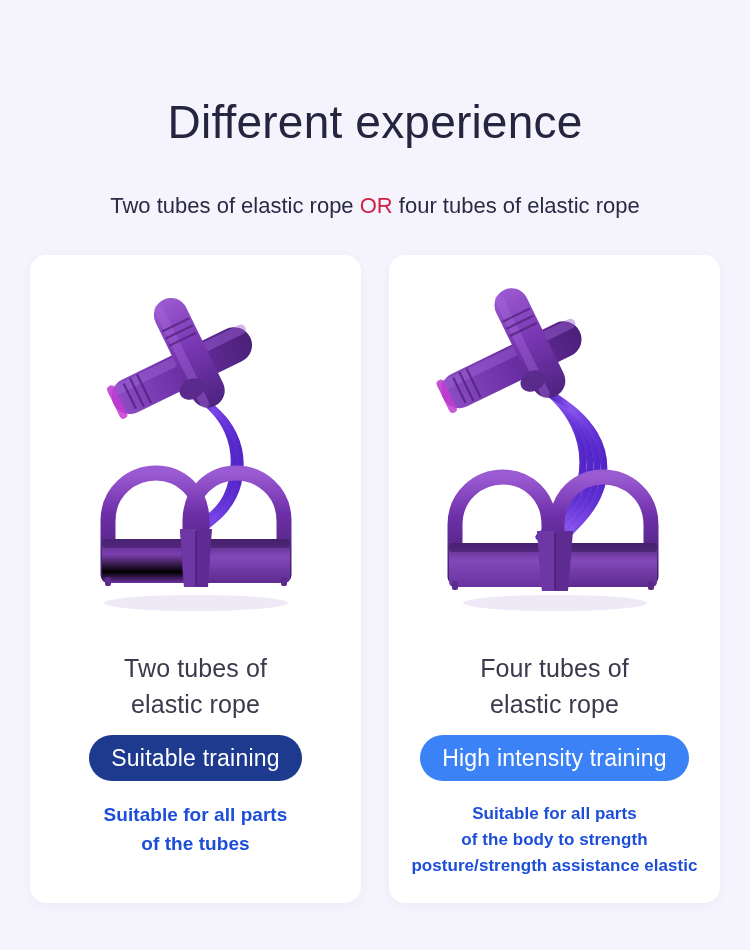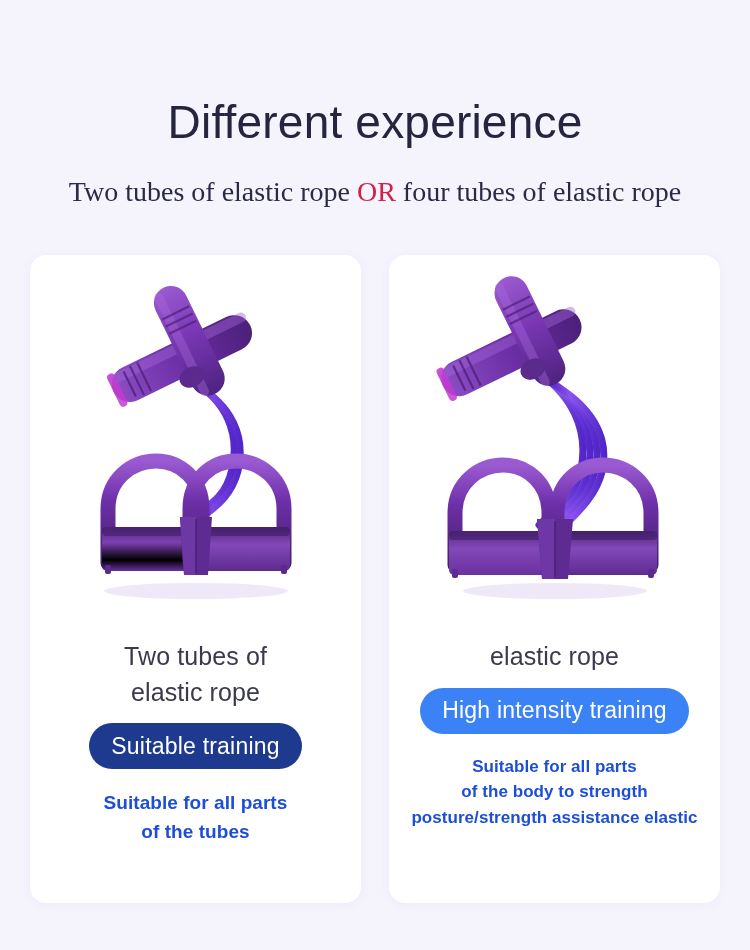--- a/index.html
+++ b/index.html
@@ -27,26 +27,25 @@
 
   .page-title {
     font-size: 46px;
     font-weight: 400;
     color: #25253f;
     letter-spacing: 0.2px;
     line-height: 1.1;
   }
 
   .subtitle {
-    margin-top: 27px;
-    font-size: 28px;
+    margin-top: 45px;
+    font-size: 22px;
     font-weight: 400;
     color: #2a2a45;
     line-height: 1.2;
-    font-family: Liberation Serif, serif;
   }
 
   .subtitle .or {
     color: #d02246;
   }
 
   
   .cards {
     position: absolute;
     top: 255px;
@@ -58,21 +57,21 @@
 
   .card {
     width: 331px;
     height: 648px;
     background: #ffffff;
     border-radius: 16px;
     box-shadow: 0 2px 10px rgba(120, 110, 190, 0.07);
     display: flex;
     flex-direction: column;
     align-items: center;
-    padding-top: 18px;
+    padding-top: 30px;
     position: relative;
   }
 
   
   .product {
     width: 300px;
     height: 360px;
     position: relative;
     flex: none;
   }
@@ -331,20 +330,21 @@
               <line x1="112" y1="34" x2="142" y2="34"></line>
               <line x1="112" y1="42" x2="142" y2="42"></line>
             </g>
           </g>
 
           <ellipse cx="128" cy="96" rx="13" ry="10" fill="#5a2a8c" transform="rotate(-26 128 96)"></ellipse>
         </svg>
       </div>
 
       <div class="card-title">
+        <div>Four tubes of</div>
         <div>elastic rope</div>
       </div>
 
       <div class="badge intensity">High intensity training</div>
 
       <div class="card-desc small">
         <div>Suitable for all parts</div>
         <div>of the body to strength</div>
         <div>posture/strength assistance elastic</div>
       </div>

